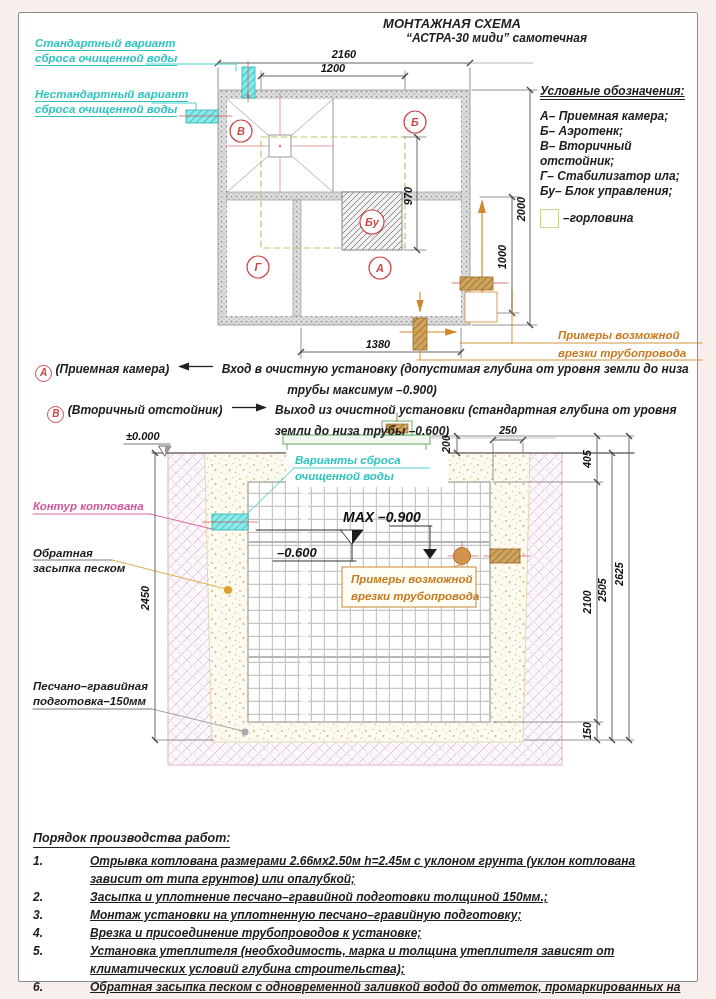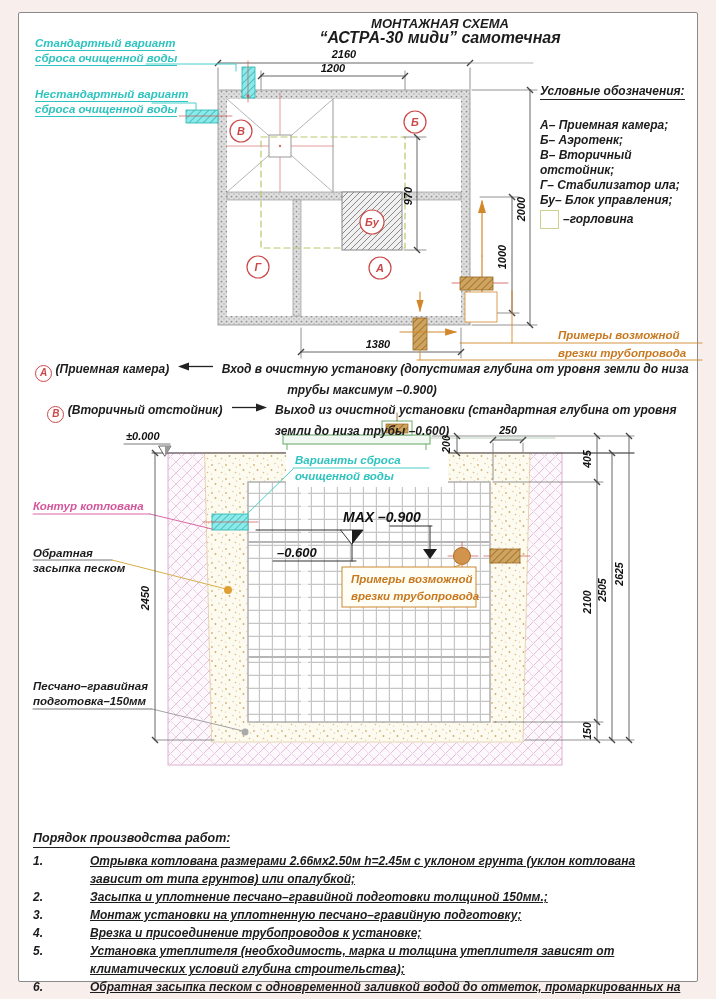--- a/index.html
+++ b/index.html
@@ -2,30 +2,30 @@
 <html><head>
 <meta charset="utf-8">
 <style>
   html,body{margin:0;padding:0;}
   .page{position:relative;width:716px;height:999px;background:#f8efec;overflow:hidden;
         font-family:"Liberation Sans",sans-serif;}
   .sheet{position:absolute;left:18px;top:12px;width:678px;height:968px;background:#ffffff;
          border:1.5px solid #8a8a8a;border-radius:2px;}
   svg.draw{position:absolute;left:0;top:0;z-index:1;}
   .txt{position:absolute;z-index:2;font-style:italic;font-weight:bold;color:#1c1c1c;}
-  .title-block{left:305px;top:17px;width:270px;text-align:center;font-size:13px;line-height:14px;}
-  .title-block .sub{font-size:16px;}
+  .title-block{left:317px;top:17px;width:270px;text-align:center;font-size:13px;line-height:14px;}
+  .title-block .sub{font-size:12px;text-align:right;}
   .cyan{color:#2fc4bf;}
   .lbl{font-size:11.5px;line-height:14px;}
   .lbl span{display:inline-block;border-bottom:1px solid currentColor;padding-bottom:0px;}
   .std-label{left:35px;top:36px;}
   .nonstd-label{left:35px;top:87px;}
   .legend{left:540px;top:84px;width:160px;font-size:12px;line-height:15px;}
-  .legend .lt{display:inline-block;border-bottom:1px solid #222;margin-bottom:18px;}
-  .legend .nrow{display:flex;align-items:center;margin-top:2px;}
+  .legend .lt{display:inline-block;border-bottom:1px solid #222;margin-bottom:9px;text-decoration:underline;}
+  .legend .nrow{display:flex;align-items:center;margin-top:10px;}
   .legend .sq{width:17px;height:17px;border:1px solid #cfcf8f;display:inline-block;margin-right:4px;}
   .notes{left:33px;top:361px;width:658px;font-size:12px;line-height:16.5px;}
   .notes p{margin:0 0 4px 0;text-align:center;}
   .mk{display:inline-flex;align-items:center;justify-content:center;width:15px;height:15px;
       border:1.2px solid #cc4848;border-radius:50%;color:#cc4848;font-size:10px;vertical-align:-3px;}
   .arrow-ic{vertical-align:2px;margin:0 5px;}
   .proc{left:33px;top:793px;width:655px;font-size:12px;line-height:18px;}
   .proc .pt{display:inline-block;font-size:12.5px;border-bottom:1px solid #222;margin-bottom:4px;margin-top:36px;}
   .proc .row{display:flex;}
   .proc .num{width:57px;flex:none;}

